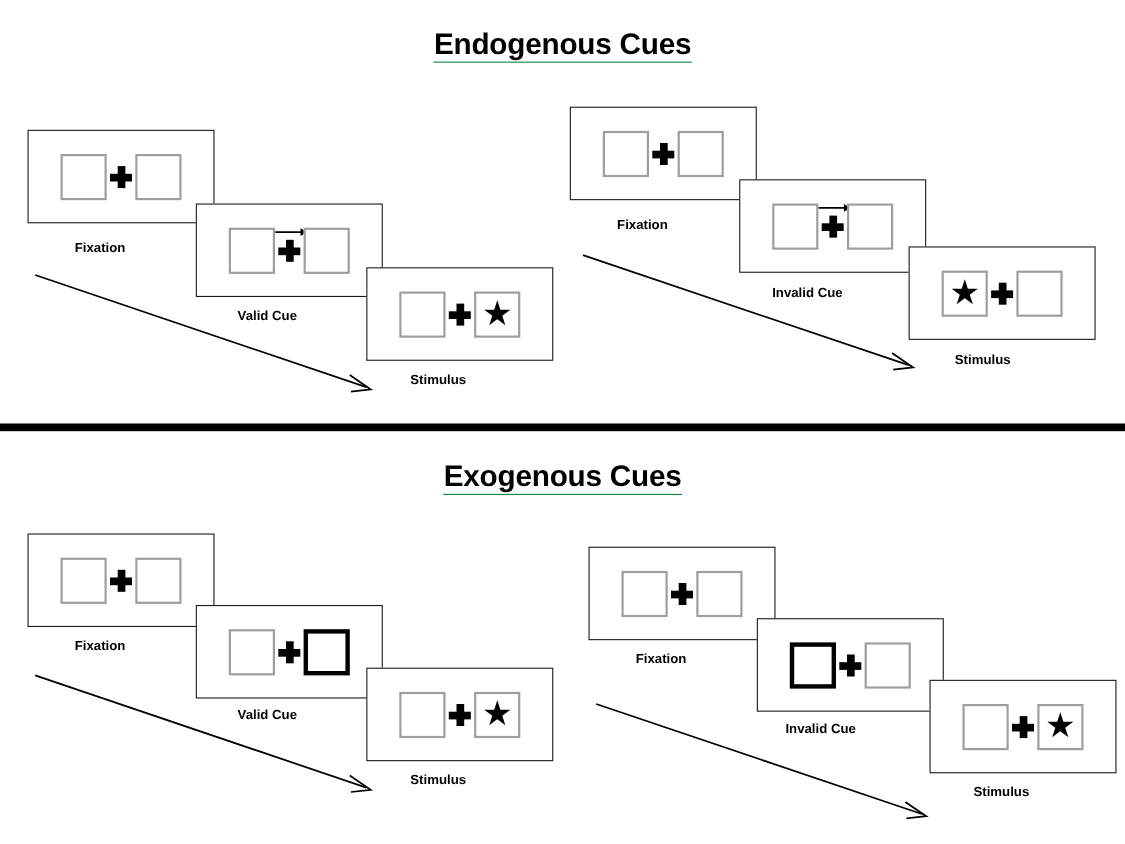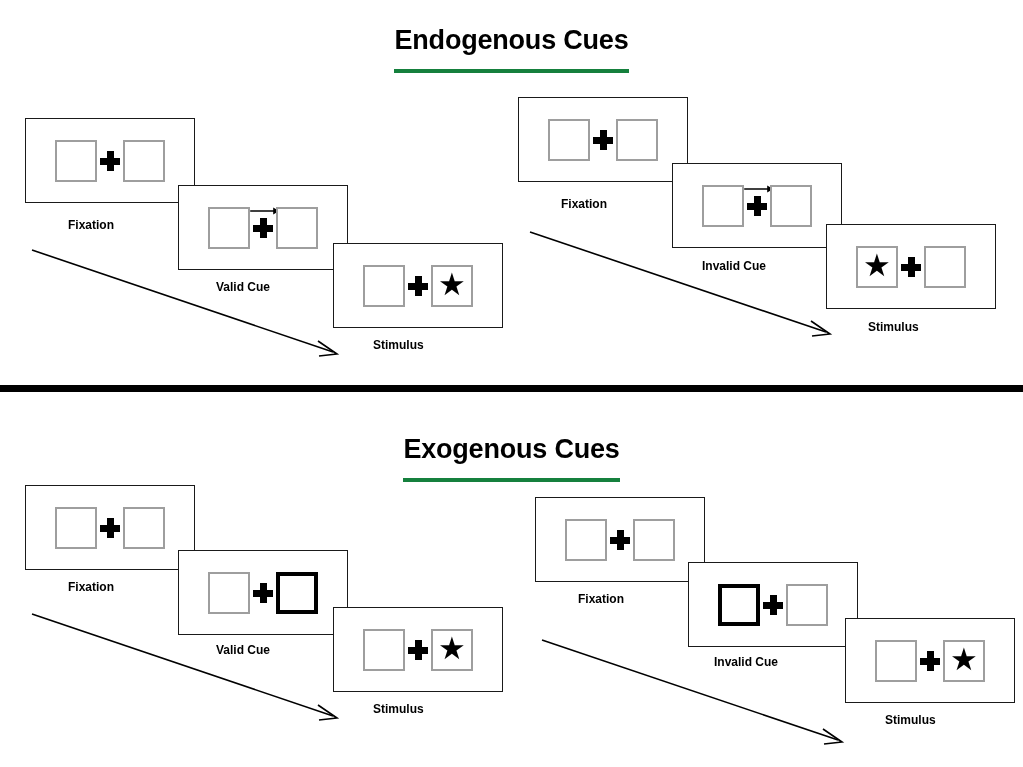--- a/index.html
+++ b/index.html
@@ -19,22 +19,22 @@
 
   .section-title {
     position: absolute;
     width: 100%;
     text-align: center;
     font-size: 27px;
     font-weight: bold;
     letter-spacing: -0.2px;
   }
   .section-title span {
-    border-bottom: 4px solid #15803d;
-    padding-bottom: 14px;
+    border-bottom: 1px solid #15803d;
+    padding-bottom: 1px;
   }
 
   .divider {
     position: absolute;
     left: 0;
     width: 1023px;
     height: 7px;
     background: #000000;
   }
 
@@ -220,21 +220,21 @@
 </div>
 <div class="caption" style="left:868px; top:320px;">Stimulus</div>
 
 <svg class="flow-arrow" style="left:528px; top:230px; width:310px; height:110px;" viewBox="0 0 310 110">
   <line x1="2" y1="2" x2="298" y2="102" stroke="#000" stroke-width="1.6"></line>
   <polyline points="283,91 302,104 284,106" fill="none" stroke="#000" stroke-width="1.6"></polyline>
 </svg>
 
 <div class="divider" style="top:385px;"></div>
 
-<div class="section-title" style="top:434px;">
+<div class="section-title" style="top:418px;">
   <span>Exogenous Cues</span>
 </div>
 
 <div class="panel" style="left:25px; top:485px; width:170px; height:85px;">
   <div class="panel-inner">
     <div class="box"></div>
     <div class="gap">
       <div class="cross"></div>
     </div>
     <div class="box"></div>

